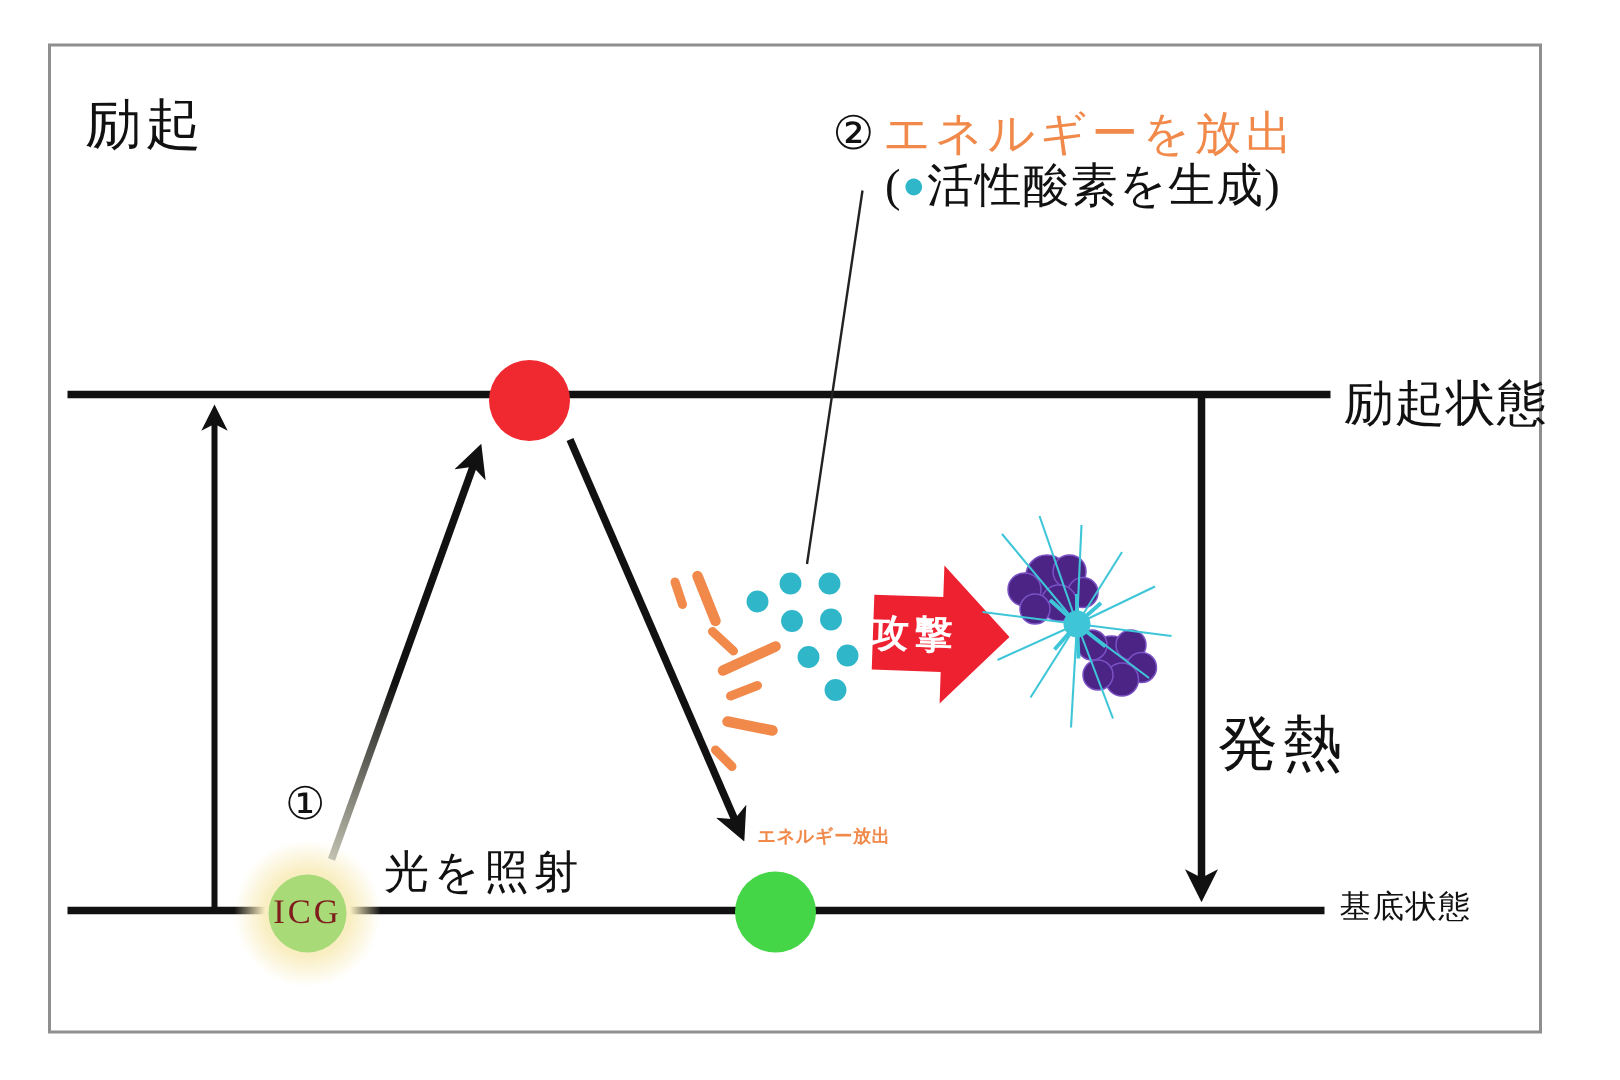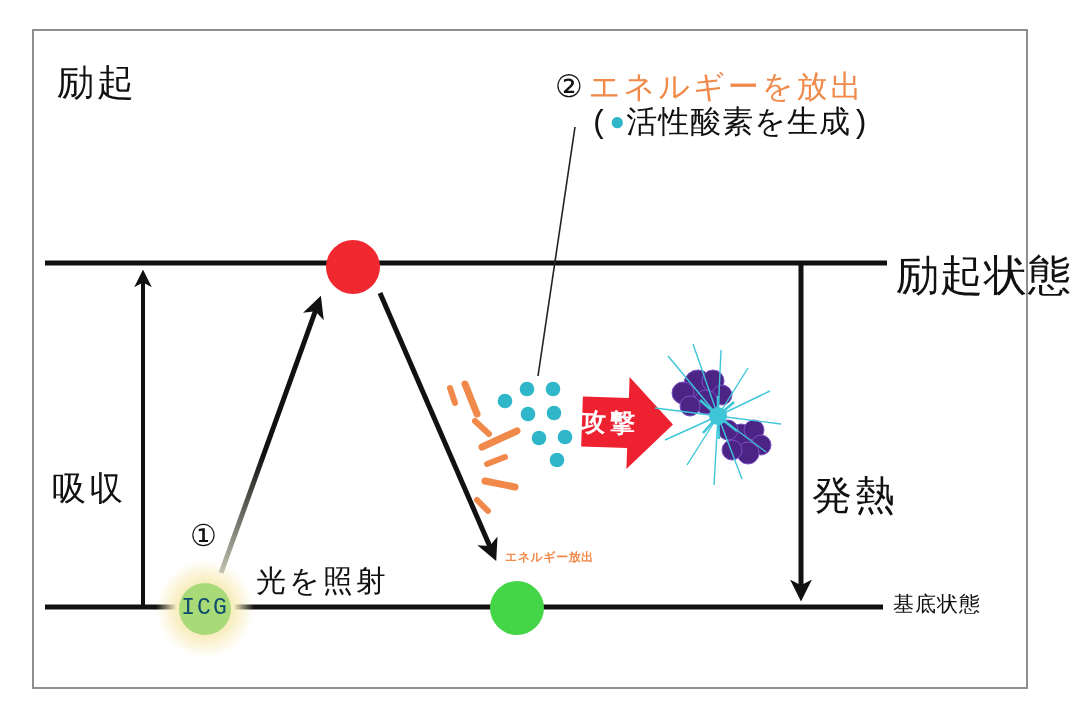--- a/index.html
+++ b/index.html
@@ -11,47 +11,47 @@
     --attack-red:#ee2130;
     --step3-red:#e43540;
     --icg-green:#a8da78;
     --icg-glow:#f9eec2;
     --cancer-purple:#4b2486;
     --line-black:#111111;
   }
   html,body{margin:0;padding:0;background:#ffffff;}
   .canvas{
     position:relative;width:1080px;height:720px;background:#ffffff;overflow:hidden;
-    font-family:Liberation Mono, monospace;color:#111;
+    font-family:Liberation Serif, serif;color:#111;
   }
   .frame{
     position:absolute;left:32px;top:29px;width:996px;height:660px;
     border:2px solid #8f8f8f;box-sizing:border-box;background:#ffffff;
   }
   .abs{position:absolute;white-space:nowrap;}
   .title{left:57px;top:58px;font-size:37px;font-weight:500;letter-spacing:3px;}
-  .excited-label{left:896px;top:247px;font-size:43px;letter-spacing:1px;}
+  .excited-label{left:896px;top:247px;font-size:33px;letter-spacing:1px;}
   .ground-label{left:893px;top:590px;font-size:21px;letter-spacing:1px;}
   .absorb-label{left:52px;top:466px;font-size:34px;letter-spacing:3px;}
   .heat-label{left:812px;top:468px;font-size:40px;letter-spacing:3px;}
   .step1-marker{left:190px;top:518px;font-size:30px;}
   .light-label{left:256px;top:561px;font-size:30px;letter-spacing:3px;}
   .step2-block{left:555px;top:71px;font-size:31px;line-height:35px;}
   .step2-marker{color:#111;}
   .step2-title{color:var(--orange);letter-spacing:3px;margin-left:6px;}
   .step2-line2{margin-left:35px;letter-spacing:1px;}
   .step2-bullet{color:var(--cyan);font-size:26px;vertical-align:2px;}
   .energy-release-label{left:505px;top:549px;font-size:12px;font-weight:bold;color:var(--orange);letter-spacing:0.5px;}
   .attack-label{left:581px;top:406px;width:58px;text-align:center;font-size:25px;font-weight:bold;
     color:#fff;letter-spacing:4px;transform:rotate(2deg);}
   .step3-block{left:645px;top:476px;font-size:27px;line-height:27px;}
   .step3-marker{color:#111;font-size:26px;}
   .step3-title{color:var(--step3-red);font-weight:bold;letter-spacing:2px;margin-left:6px;}
   .step3-sub{color:var(--step3-red);font-weight:bold;margin-left:57px;letter-spacing:1px;}
-  .icg-label{left:176px;top:595px;width:58px;text-align:center;font-size:23px;letter-spacing:2px;color:#0c4a6e;}
+  .icg-label{left:176px;top:595px;width:58px;text-align:center;font-size:23px;letter-spacing:2px;color:#7f1d1d;}
   svg{position:absolute;left:0;top:0;}
   .lvl-line{stroke:var(--line-black);stroke-width:5;}
   .varrow{stroke:var(--line-black);fill:none;}
   .diag{stroke:var(--line-black);stroke-width:5;fill:none;}
   .pointer{stroke:#222;stroke-width:1.6;}
   .red-dot{fill:var(--red-circle);}
   .green-dot{fill:var(--green-circle);}
   .icg-core{fill:var(--icg-green);}
   .burst line{stroke:var(--orange);stroke-linecap:round;}
   .ros-dots circle{fill:var(--cyan);}
@@ -162,21 +162,20 @@
         <line x1="718" y1="416" x2="719" y2="439"></line>
       </g>
       <circle class="core-blob" cx="718" cy="416" r="9"></circle>
     </g>
   </svg>
 
   <div class="abs title">励起</div>
 
   <div class="abs excited-label">励起状態</div>
   <div class="abs ground-label">基底状態</div>
-  <div class="abs absorb-label">吸収</div>
   <div class="abs heat-label">発熱</div>
 
   <div class="abs step1-marker">①</div>
   <div class="abs light-label">光を照射</div>
 
   <div class="abs step2-block">
     <div><span class="step2-marker">②</span><span class="step2-title">エネルギーを放出</span></div>
     <div class="step2-line2"><span>(</span><span class="step2-bullet">●</span><span>活性酸素を生成)</span></div>
   </div>
 

